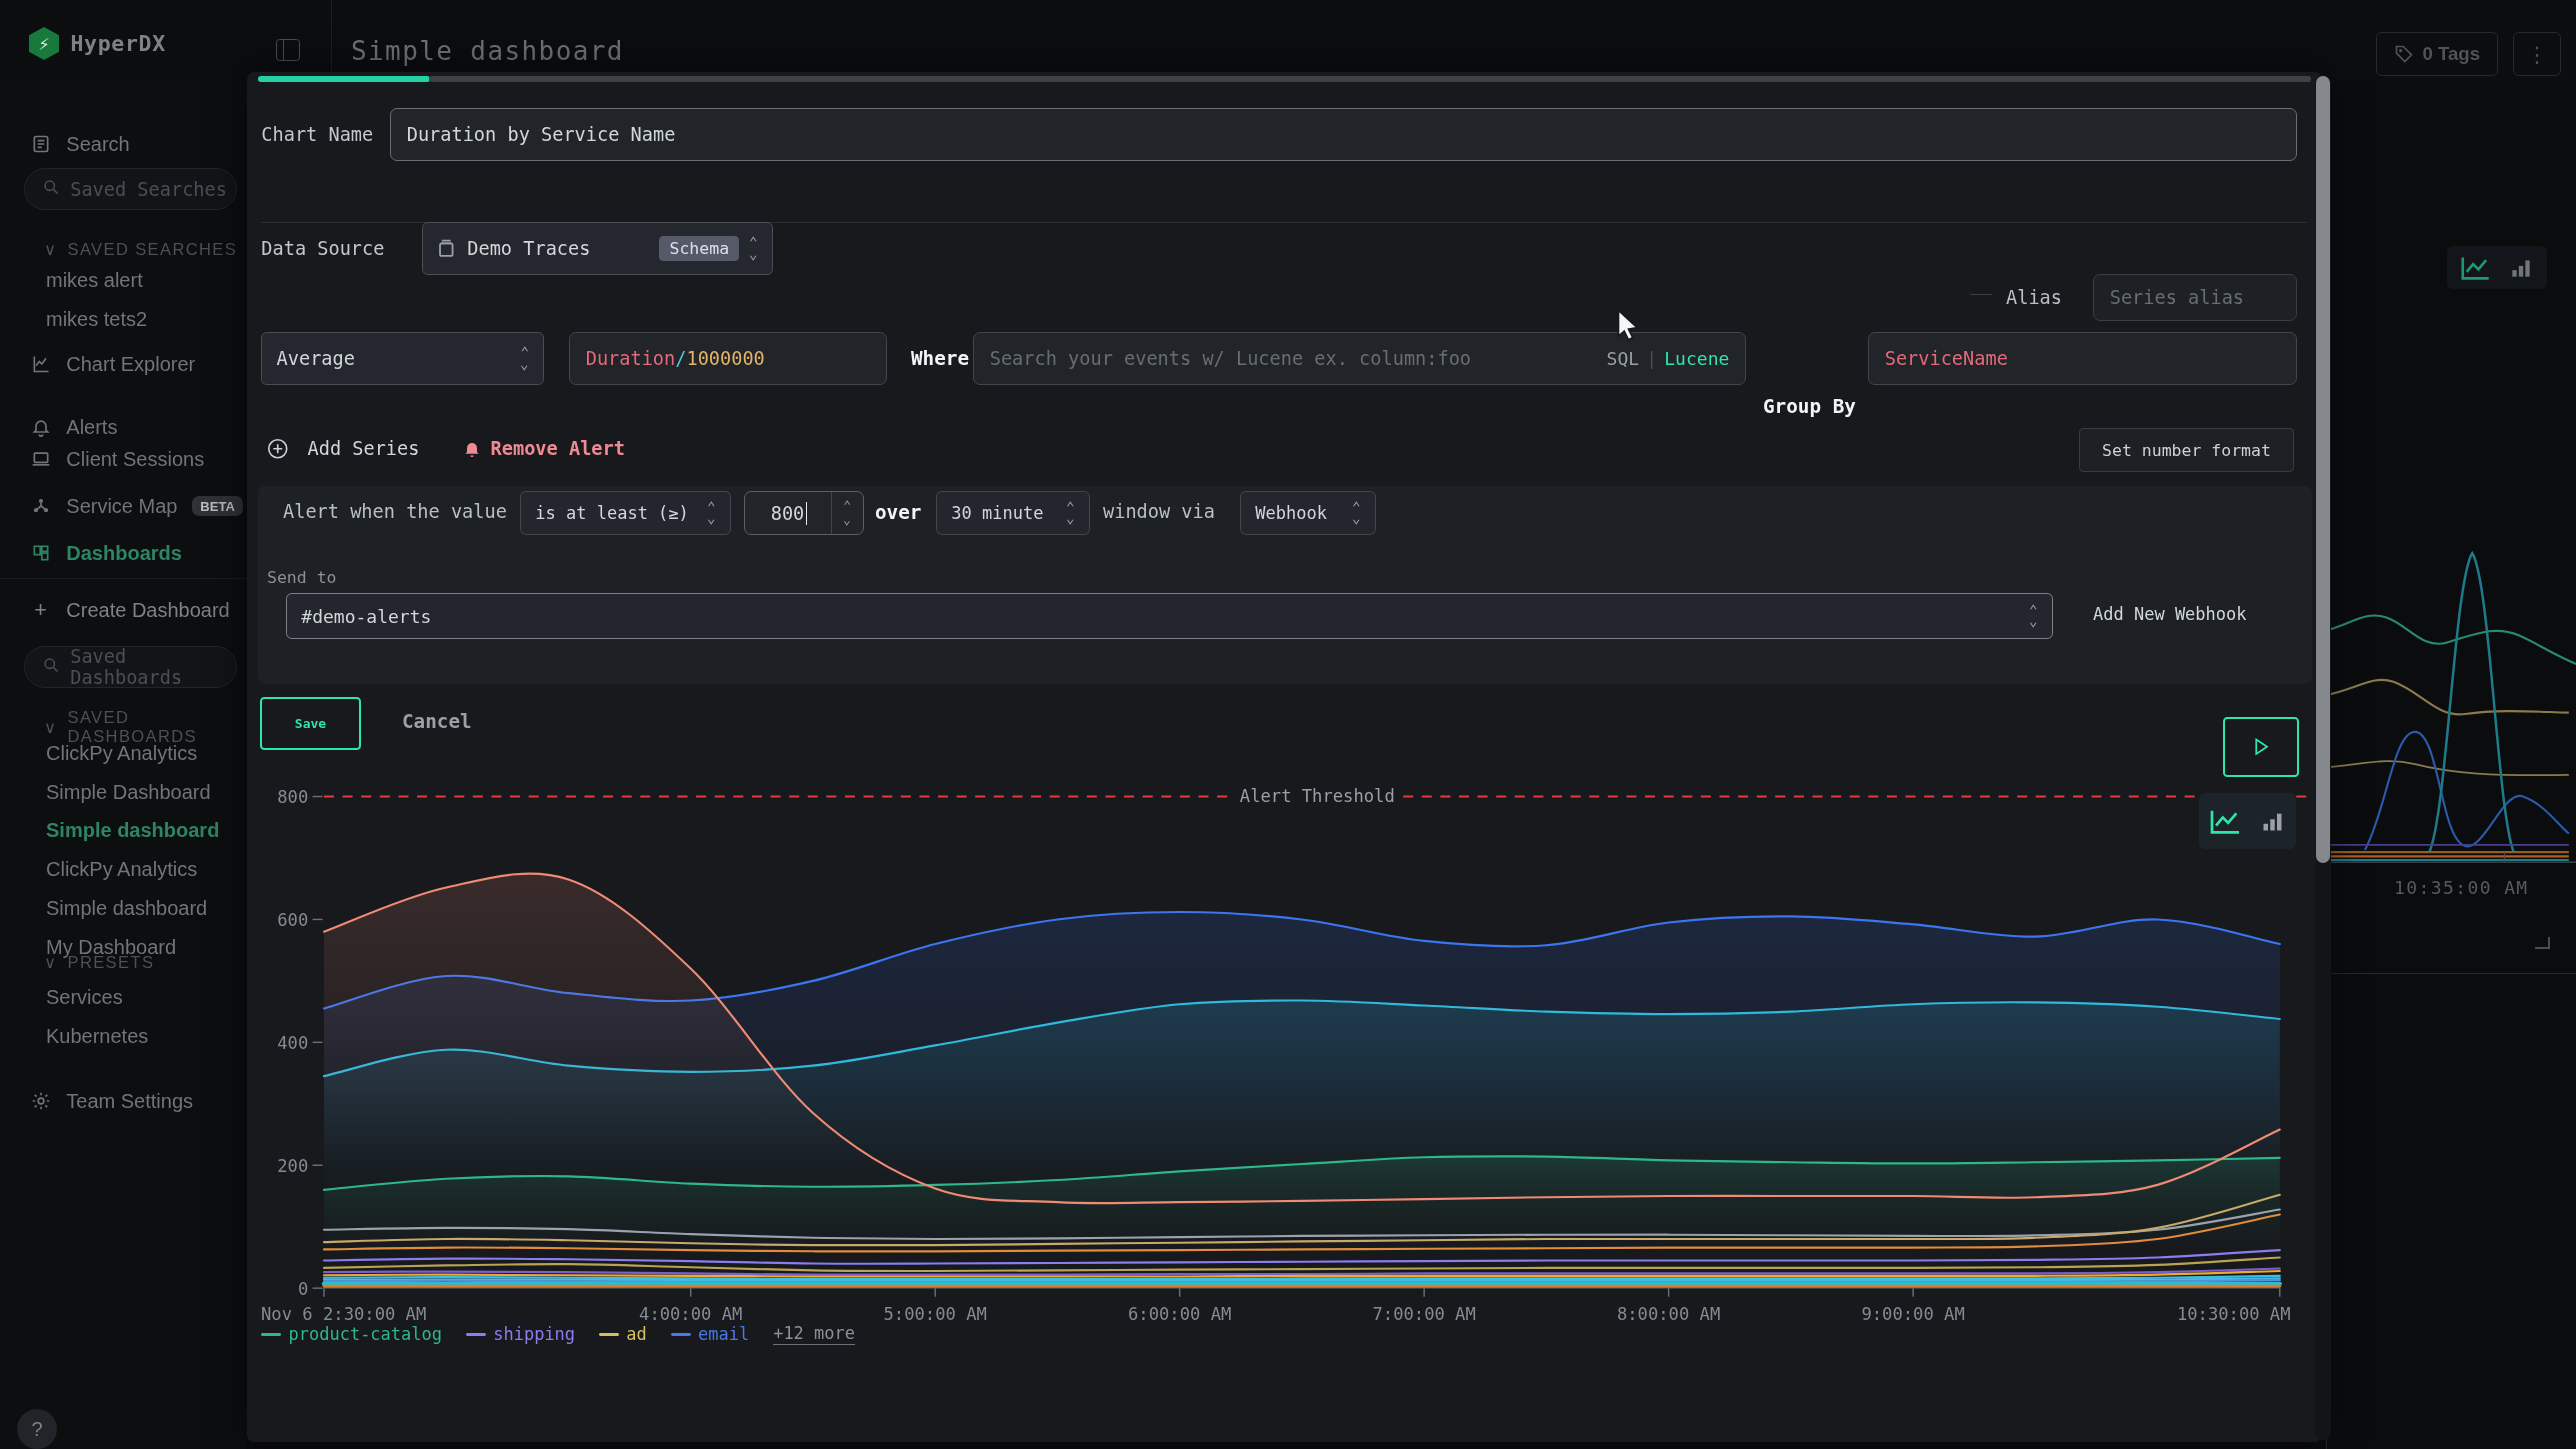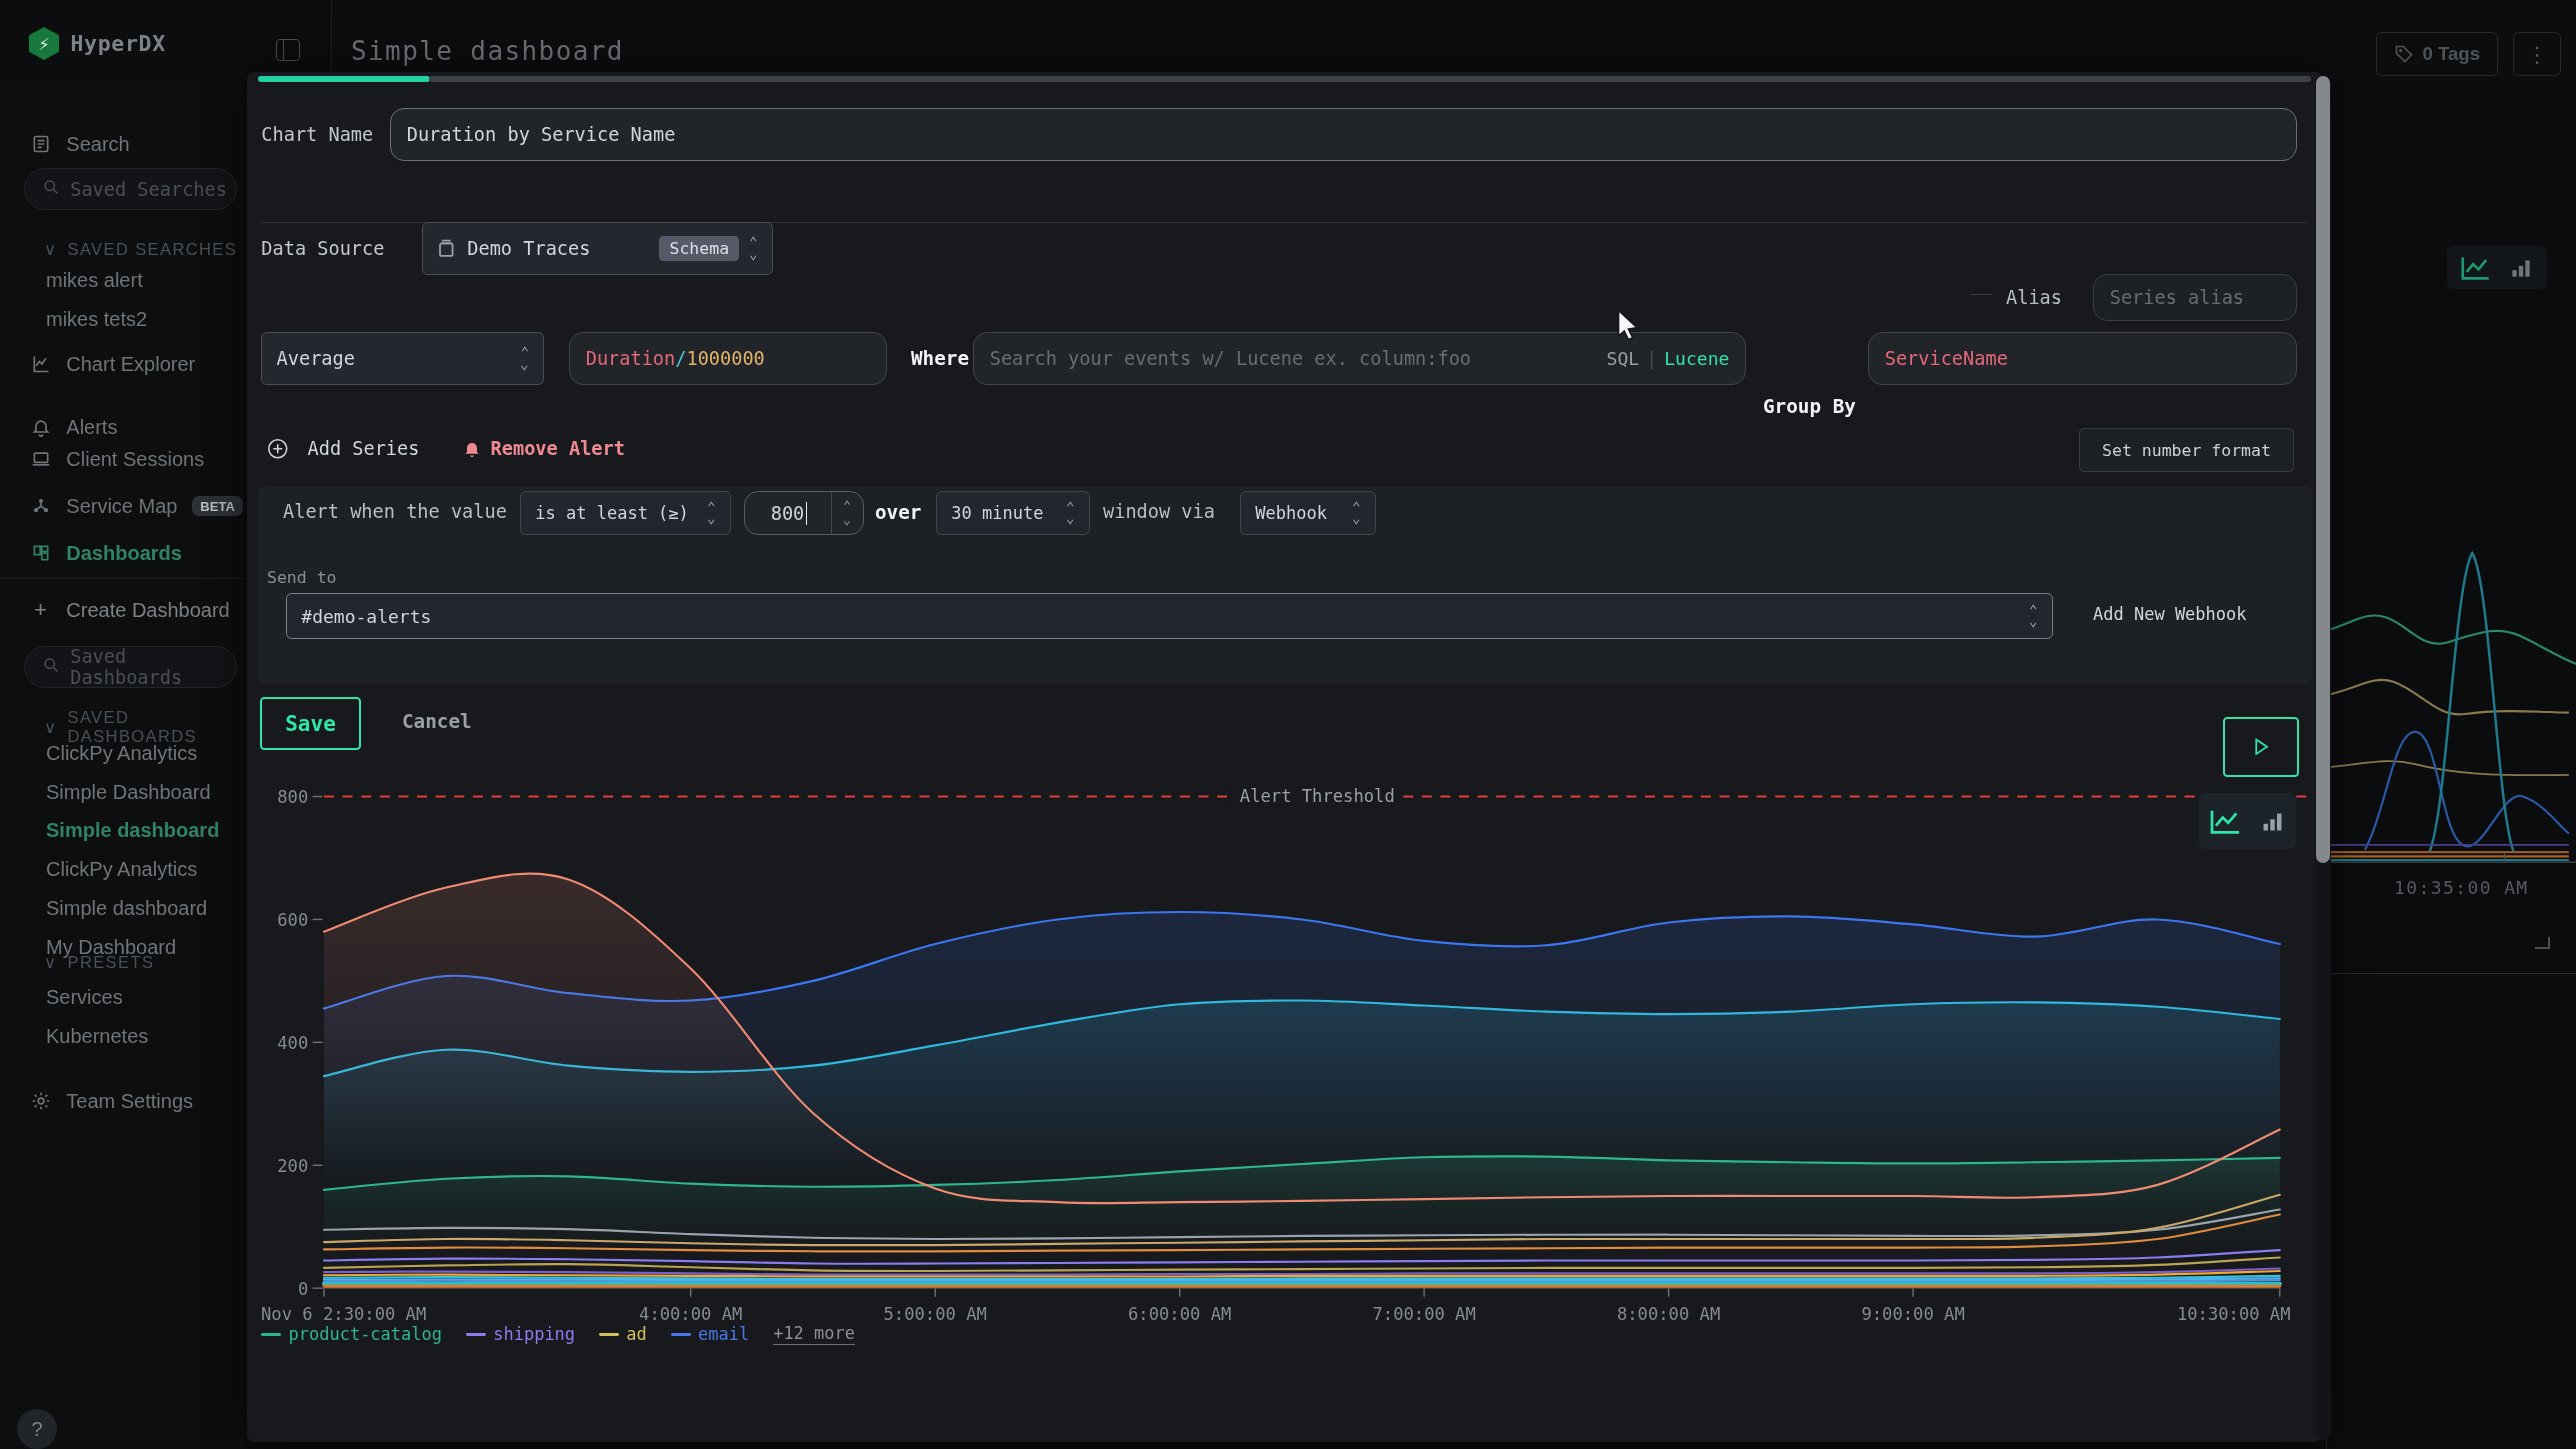--- a/index.html
+++ b/index.html
@@ -36,38 +36,38 @@
   .bg-toggle{position:absolute;left:125px;top:165px;width:100px;height:43px;background:#12161a;border-radius:5.7px;display:flex;align-items:center;justify-content:center;gap:15.7px;}
   .bg-time{position:absolute;left:72px;top:796px;font-size:18px;color:#565b61;letter-spacing:1.4px;}
   .bg-panel{position:absolute;left:4.3px;top:892px;width:250px;height:477px;border-top:1.4px solid #26292d;border-left:1.4px solid #26292d;border-top-left-radius:7.2px;}
   .resize-glyph{position:absolute;left:213px;top:856px;width:13px;height:10px;border-right:2.1px solid #4a4f55;border-bottom:2.1px solid #4a4f55;}
 
   
   .modal{left:247px;top:72px;width:2075px;height:1370px;background:#17191d;border-radius:7.2px;box-shadow:0 0 43px rgba(0,0,0,.6);}
   .accent-done{left:10.7px;top:3.6px;width:172px;height:6.4px;background:#25d0a5;border-radius:2.9px;}
   .accent-rest{left:182px;top:3.6px;width:1882px;height:6.4px;background:#3e4247;border-radius:2.9px;}
   .flabel{font-size:18.6px;color:#c3c8ce;}
-  .input{background:#212429;border:1.4px solid #42464c;border-radius:14px;box-sizing:border-box;display:flex;align-items:center;padding:0 15.7px;font-size:18.6px;color:#d2d7dc;}
+  .input{background:#212429;border:1.4px solid #42464c;border-radius:7px;box-sizing:border-box;display:flex;align-items:center;padding:0 15.7px;font-size:18.6px;color:#d2d7dc;}
   .select{background:#24272d;border:1.4px solid #4a4f55;border-radius:5.7px;box-sizing:border-box;display:flex;align-items:center;padding:0 14.3px;font-size:18.6px;color:#d2d7dc;}
   .chev-ud{margin-left:auto;color:#9aa0a6;font-size:14.3px;line-height:11.4px;display:flex;flex-direction:column;align-items:center;}
   .hr{border-top:1.4px solid #2b2e33;}
   .badge-schema{background:#565a68;color:#dde1e6;border-radius:4.3px;font-size:16.5px;padding:2.9px 10px;margin-left:auto;}
   .expr-field{color:#e4697a;}
   .expr-op{color:#4dc9d6;}
   .expr-num{color:#e3b468;}
   .wlabel{font-size:19.3px;font-weight:bold;color:#f2f5f8;}
   .ph{color:#686d74;}
   .sqltog{margin-left:auto;font-size:18px;color:#9aa0a6;}
   .sqltog .lucene{color:#2ee6a8;}
   .sqltog .sep{color:#4a4f55;padding:0 7.2px;}
   .linkish{font-size:18.6px;color:#d2d7dc;}
   .remove-alert{color:#ef8a93;font-weight:bold;font-size:18.6px;}
   .panel{background:#1d2126;border-radius:7.2px;}
   .smalllabel{font-size:16.5px;color:#8b9096;}
-  .save-btn{border:2.1px solid #2ee6a8;color:#2ee6a8;background:transparent;border-radius:4.3px;font-size:21px;font-weight:bold;display:flex;align-items:center;justify-content:center;font-family:"DejaVu Sans Mono",monospace;}
+  .save-btn{border:2.1px solid #2ee6a8;color:#2ee6a8;background:transparent;border-radius:4.3px;font-size:13px;font-weight:bold;display:flex;align-items:center;justify-content:center;font-family:"DejaVu Sans Mono",monospace;}
   .cancel-btn{color:#9aa0a6;font-size:19.3px;font-weight:bold;display:flex;align-items:center;}
   .gran-select{background:#17191d;border:1.4px solid #3a3e44;border-radius:5.7px;display:flex;align-items:center;justify-content:center;gap:17px;font-size:20px;color:#d2d7dc;box-sizing:border-box;}
   .play-btn{border:2.1px solid #2ee6a8;border-radius:4.3px;display:flex;align-items:center;justify-content:center;background:transparent;}
   .chart-toggle{background:#1c2329;border-radius:5.7px;display:flex;align-items:center;justify-content:center;gap:17px;}
   .legend{display:flex;align-items:center;gap:24px;font-size:17px;}
   .leg-item{display:flex;align-items:center;gap:7.2px;}
   .leg-dash{display:inline-block;width:20px;height:2.9px;border-radius:1.4px;}
   .leg-more{color:#8b9096;border-bottom:1.4px solid #6b7077;padding-bottom:1.4px;}
   .scroll-track{left:2068px;top:2.9px;width:15.7px;height:1365px;background:#121417;border-radius:7.9px;}
   .scroll-thumb{left:2069px;top:4.3px;width:14.3px;height:787px;background:#85898e;border-radius:7.2px;}

